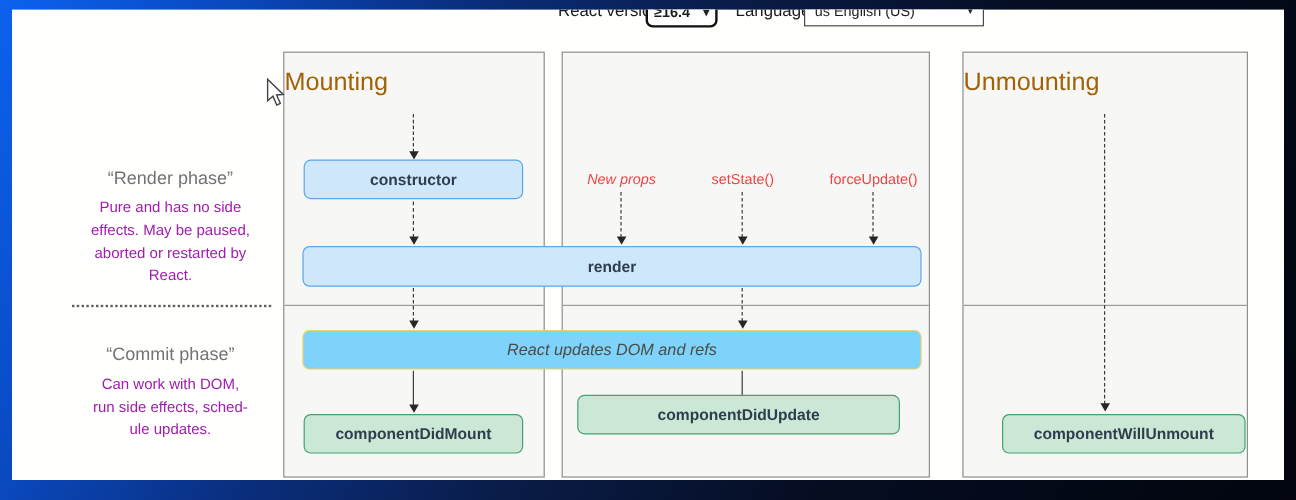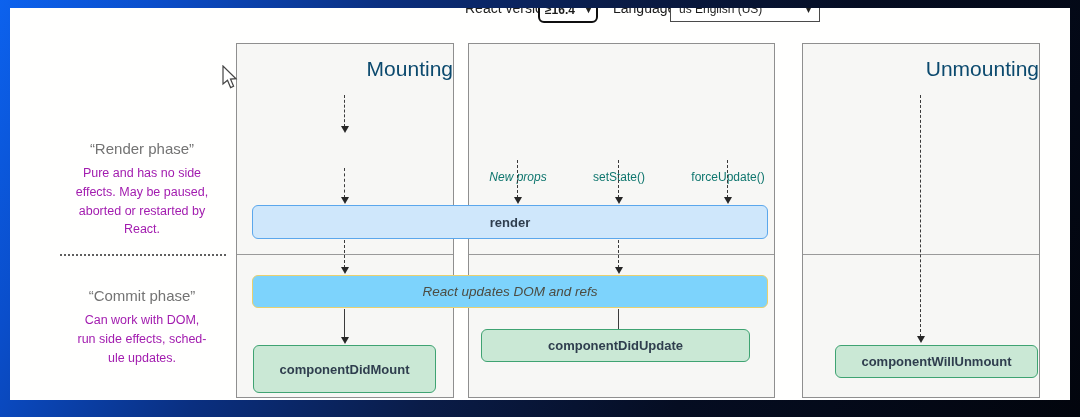--- a/index.html
+++ b/index.html
@@ -22,39 +22,39 @@
   
   .sidebar-title{position:absolute;left:42px;width:180px;text-align:center;font-size:15px;color:#737373;}
   .sidebar-desc{position:absolute;left:42px;width:180px;text-align:center;font-size:12.5px;line-height:1.5;color:#a21caf;white-space:pre-line;}
   .dotted-divider{position:absolute;left:50px;top:246px;width:166px;border-top:2px dotted #5f5f5f;}
 
   
   .column{position:absolute;top:35px;height:355px;background:#f7f7f5;border:1px solid #8f8f8f;box-sizing:border-box;}
   #col-mounting{left:226px;width:218px;}
   #col-updating{left:458px;width:307px;}
   #col-unmounting{left:792px;width:238px;}
-  .column-title{margin-top:13px;text-align:right;font-size:21px;color:#0c4a6e;}
+  .column-title{margin-top:13px;text-align:left;font-size:21px;color:#a16207;}
   .phase-divider{position:absolute;left:0;right:0;top:210px;border-top:1px solid #9a9a9a;}
 
   
   .lifebox{position:absolute;box-sizing:border-box;display:flex;align-items:center;justify-content:center;
     font-size:13px;font-weight:bold;color:#2f3e4e;border-radius:6px;border:1.6px solid;cursor:pointer;z-index:3;}
   .blue{background:#cfe7fb;border-color:#5ba7ec;}
   .yellow{background:#7dd3fc;border-color:#e8d06f;font-weight:500;font-style:italic;font-size:13.5px;color:#4c4c42;}
   .green{background:#cae8d5;border-color:#3fa372;}
 
   
   .varrow{position:absolute;width:0;z-index:2;}
   .varrow::before{content:"";position:absolute;left:-0.75px;top:0;bottom:5px;border-left:1.5px dashed #3b3b3b;}
   .varrow.solid::before{border-left:1.5px solid #3b3b3b;}
   .varrow::after{content:"";position:absolute;left:-4.5px;bottom:-1px;width:0;height:0;
     border-left:4.5px solid transparent;border-right:4.5px solid transparent;border-top:7px solid #262626;}
 
   
-  .trigger{position:absolute;top:134px;font-size:12px;color:#0f766e;text-align:center;transform:translateX(-50%);white-space:nowrap;margin-top:28px;}
+  .trigger{position:absolute;top:134px;font-size:12px;color:#ef4444;text-align:center;transform:translateX(-50%);white-space:nowrap;}
   .trigger.italic{font-style:italic;}
 
   #cursor{position:absolute;left:212px;top:57px;z-index:5;}
 </style>
 </head>
 <body>
 
 <div id="window">
 
   <span class="ctl-label" style="left:455px;">React version</span>
@@ -101,23 +101,24 @@
   <div class="varrow solid" style="left:335px;top:301px;height:34px;"></div>
 
   <div class="varrow" style="left:508px;top:152px;height:43px;"></div>
   <div class="varrow" style="left:609px;top:152px;height:43px;"></div>
   <div class="varrow" style="left:718px;top:152px;height:43px;"></div>
   <div class="varrow" style="left:609px;top:232px;height:33px;"></div>
   <div class="varrow solid" style="left:609px;top:301px;height:34px;"></div>
 
   <div class="varrow" style="left:911px;top:87px;height:247px;"></div>
 
+  <div class="lifebox blue" style="left:243px;top:125px;width:183px;height:33px;">constructor</div>
   <div class="lifebox blue" style="left:242px;top:197px;width:516px;height:34px;">render</div>
   <div class="lifebox yellow" style="left:242px;top:267px;width:516px;height:33px;">React updates DOM and refs</div>
-  <div class="lifebox green" style="left:243px;top:337px;width:183px;height:48px;">componentDidMount</div>
+  <div class="lifebox green" style="left:243px;top:337px;width:183px;height:33px;">componentDidMount</div>
   <div class="lifebox green" style="left:471px;top:321px;width:269px;height:33px;">componentDidUpdate</div>
   <div class="lifebox green" style="left:811px;top:337px;width:203px;height:33px;margin-left:14px;">componentWillUnmount</div>
 
   <div id="cursor">
     <svg width="18" height="26" viewBox="0 0 18 26">
       <path d="M1 1 L1 19 L5.5 15.2 L8.6 22.6 L11.6 21.2 L8.5 14.1 L14 13.7 Z" fill="#ffffff" stroke="#444" stroke-width="1.2"></path>
     </svg>
   </div>
 
 </div>

